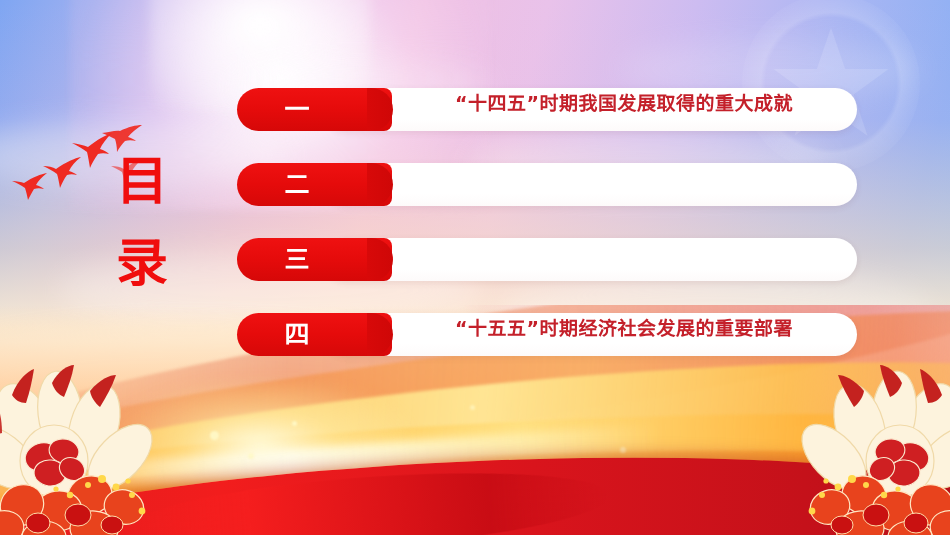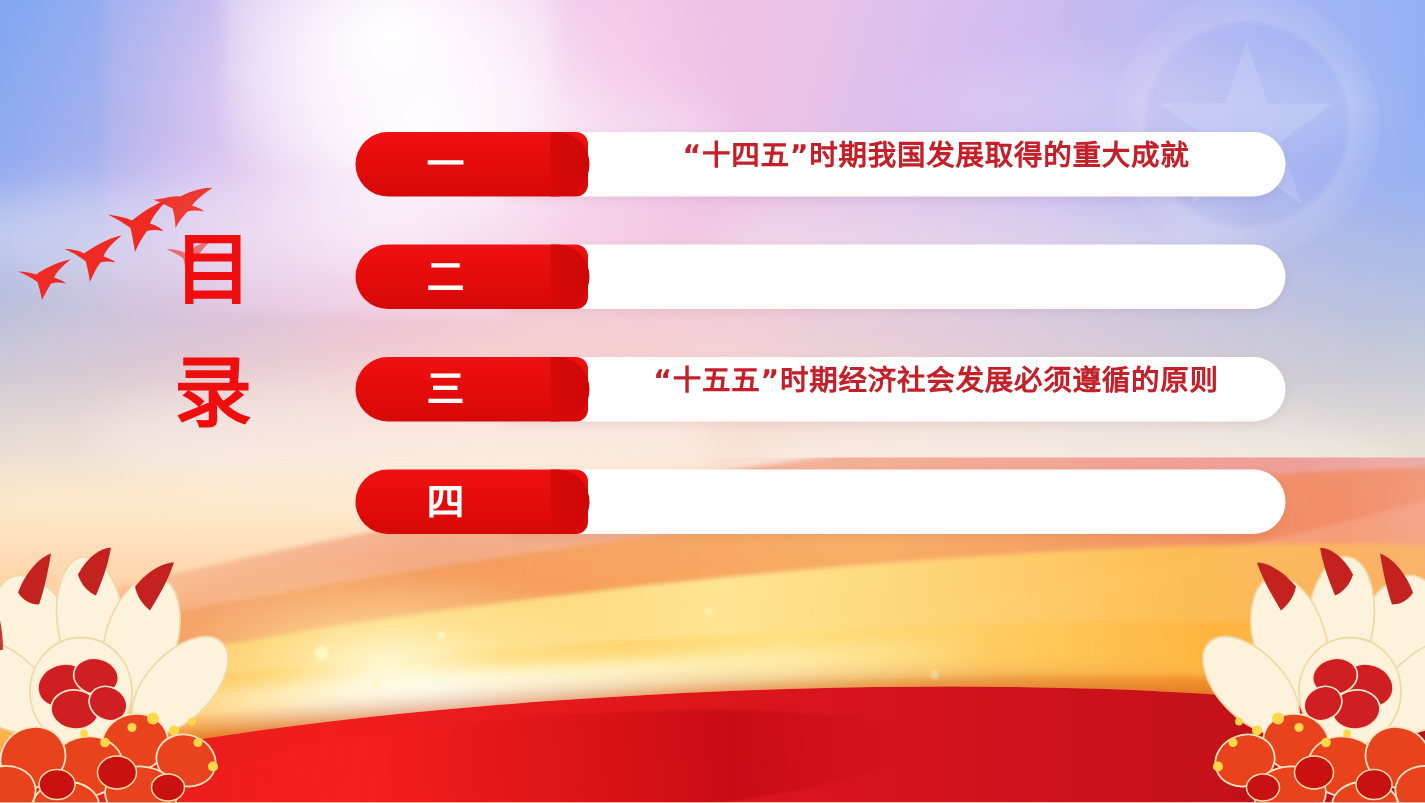--- a/index.html
+++ b/index.html
@@ -380,23 +380,23 @@
     <div class="toc-row">
       <div class="pill-white"></div>
       <div class="pill-red"></div>
       <div class="pill-num">二</div>
     </div>
 
     <div class="toc-row">
       <div class="pill-white"></div>
       <div class="pill-red"></div>
       <div class="pill-num">三</div>
-      <div class="pill-text">“十五五”时期经济社会发展必须遵循的原则</div>
     </div>
 
     <div class="toc-row">
       <div class="pill-white"></div>
       <div class="pill-red"></div>
       <div class="pill-num">四</div>
+      <div class="pill-text">“十五五”时期经济社会发展的重要部署</div>
     </div>
 
   </div>
 </div>
 
 </body></html>

